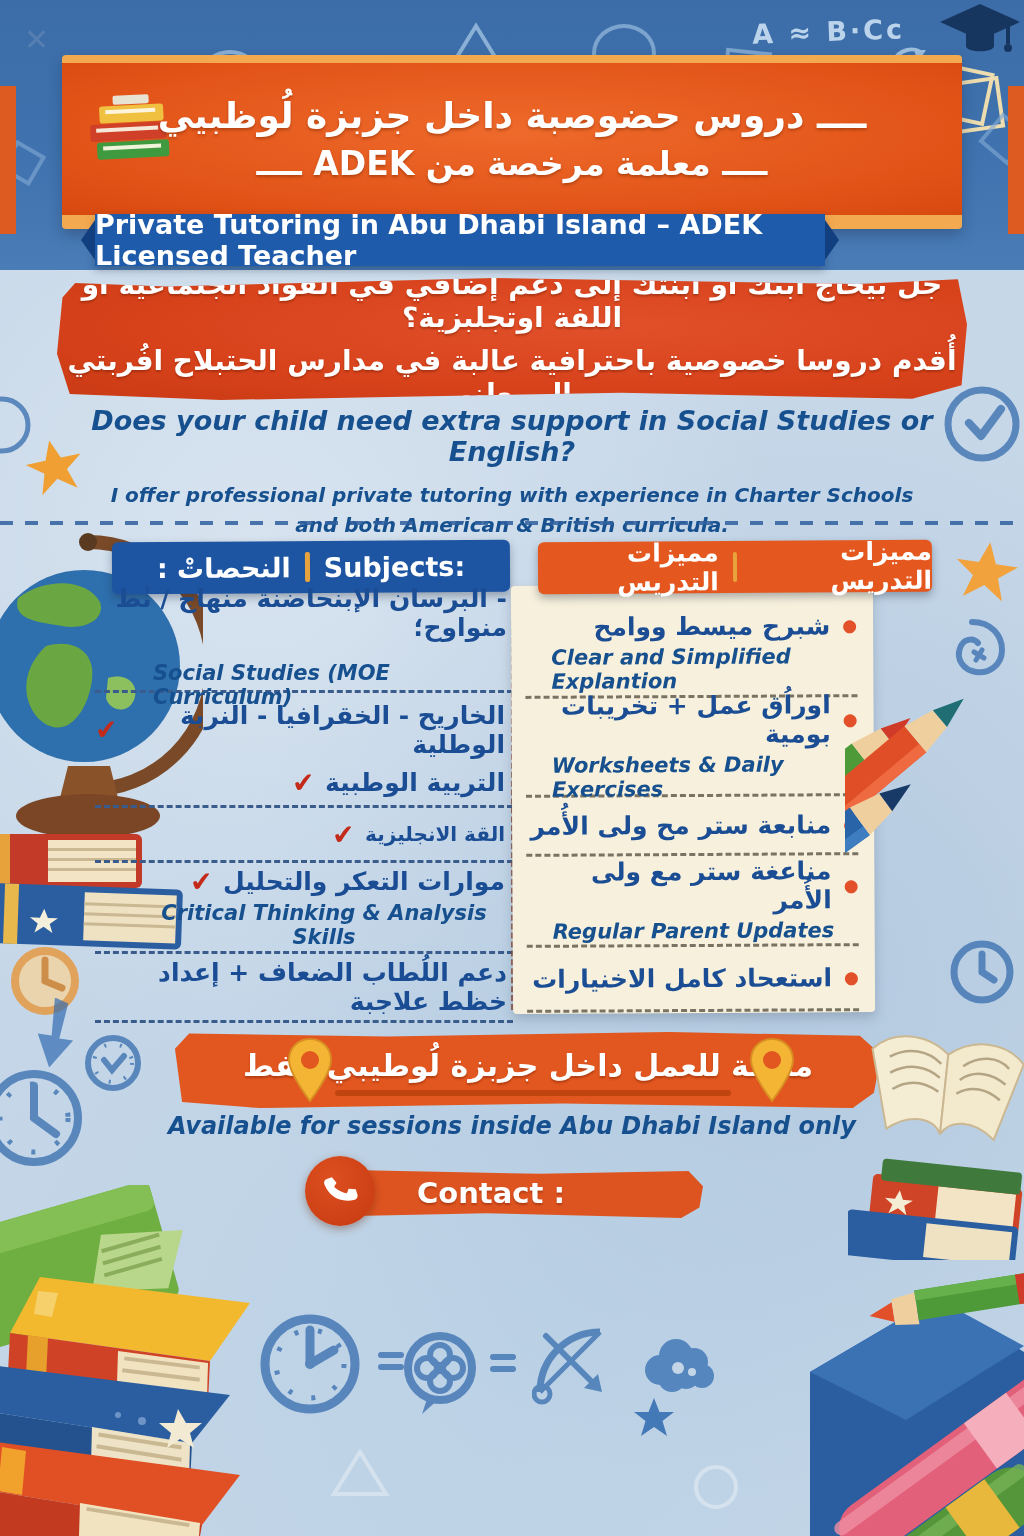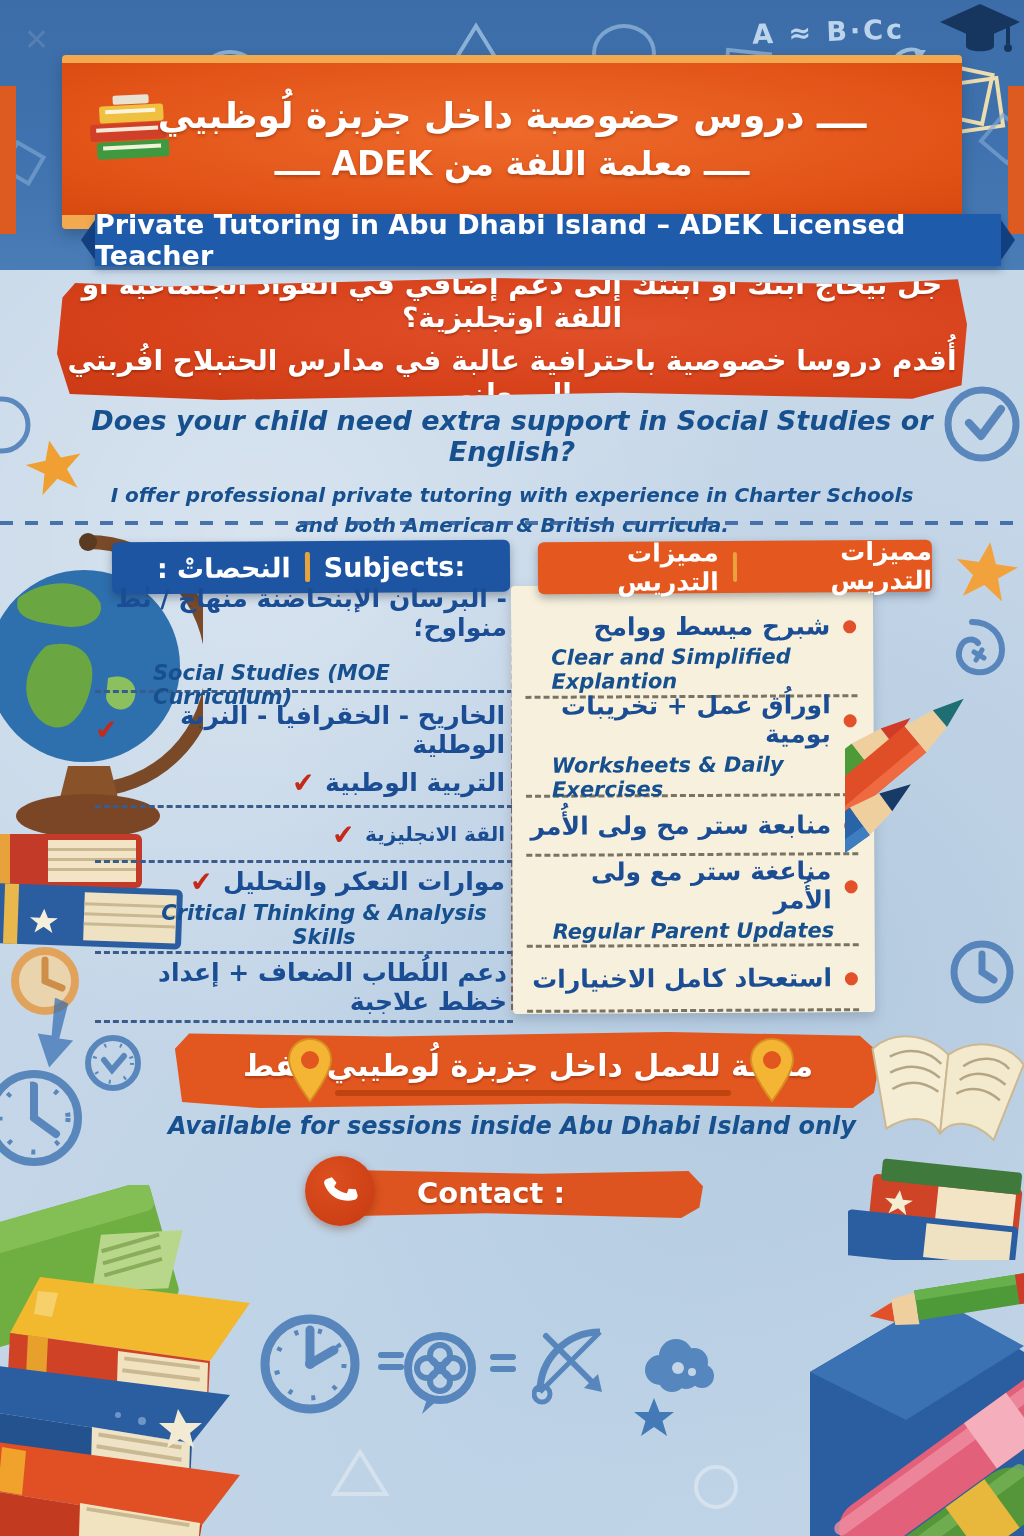--- a/index.html
+++ b/index.html
@@ -26,21 +26,21 @@
     background:radial-gradient(ellipse at 50% 45%, #ee6a2b 0%, #e25318 70%, #d8490f 100%);
     border-top:8px solid #f3a94f;border-bottom:14px solid #f3a94f;
     box-shadow:0 6px 14px rgba(30,50,80,.35);}
   .banner-inner{position:absolute;inset:0;display:flex;align-items:center;}
   .banner-books{position:absolute;left:26px;top:24px;}
   .banner-text{width:100%;text-align:center;color:#fff;}
   .banner-l1{font-size:36px;font-weight:bold;text-shadow:0 2px 3px rgba(120,40,0,.45);}
   .banner-l2{font-size:33px;font-weight:bold;margin-top:8px;text-shadow:0 2px 3px rgba(120,40,0,.45);}
 
   
-  .ribbon{left:95px;top:214px;width:906px;height:52px;background:#1f5bab;
+  .ribbon{left:95px;top:214px;width:730px;height:52px;background:#1f5bab;
     display:flex;align-items:center;justify-content:flex-start;
     box-shadow:0 4px 8px rgba(20,40,70,.35);}
   .ribbon:before{content:"";position:absolute;left:-14px;top:6px;border-style:solid;
     border-width:20px 14px 20px 0;border-color:transparent #113f80 transparent transparent;}
   .ribbon:after{content:"";position:absolute;right:-14px;top:6px;border-style:solid;
     border-width:20px 0 20px 14px;border-color:transparent transparent transparent #113f80;}
   .ribbon span{color:#fff;font-size:27px;font-weight:bold;}
 
   
   .red-block{left:57px;top:278px;width:910px;height:122px;background:
@@ -157,21 +157,21 @@
         <rect x="2" y="36" width="76" height="17" rx="3" fill="#d04028"></rect>
           <rect x="8" y="40" width="62" height="4" fill="#f6e8d8"></rect>
         <rect x="12" y="18" width="64" height="17" rx="3" fill="#f0c040"></rect>
           <rect x="18" y="22" width="50" height="4" fill="#fdf4de"></rect>
         <rect x="26" y="8" width="36" height="9" rx="2" fill="#e8e2d2"></rect>
       </g>
     </svg>
     <div class="banner-inner">
       <div class="banner-text">
         <div class="banner-l1" dir="rtl">ــــ  دروس حضوصبة داخل جزبزة لُوظبيي</div>
-        <div class="banner-l2" dir="rtl">ــــ  معلمة اللفة من ADEK  ــــ</div>
+        <div class="banner-l2" dir="rtl">ــــ  معلمة مرخصة من ADEK  ــــ</div>
       </div>
     </div>
   </div>
 
   <div class="abs ribbon">
     <span>Private Tutoring in Abu Dhabi Island – ADEK Licensed Teacher</span>
   </div>
 
   <div class="abs red-block">
     <div dir="rtl">جل بيحاج ابنك أو ابنتك إلى دعم إضافي في الفواد الجتماعية أو اللفة اوتجلبزية؟</div>

